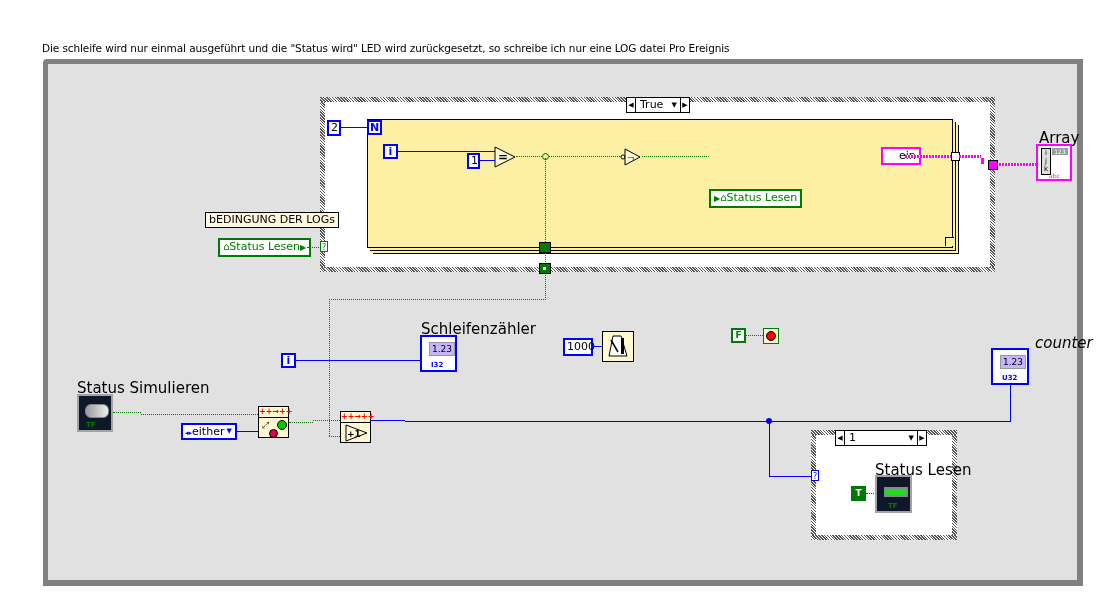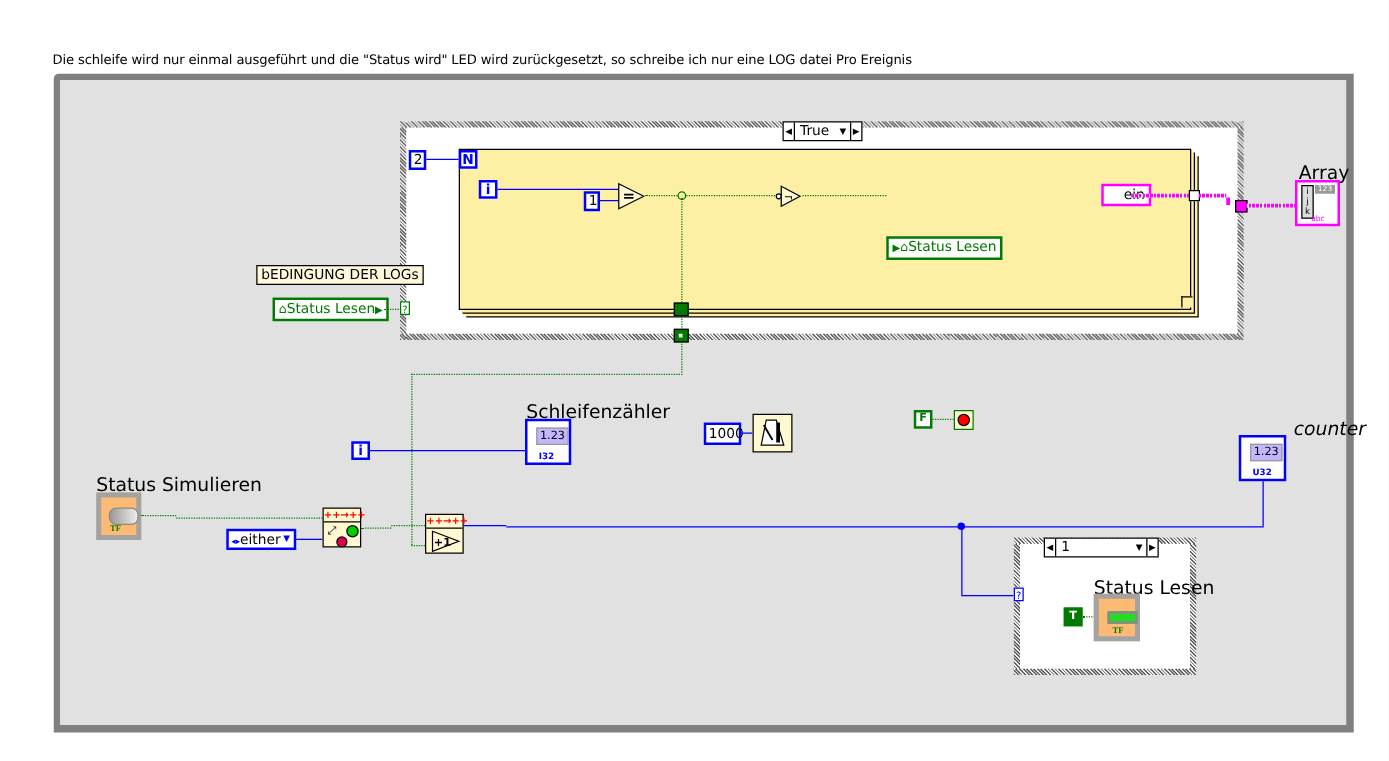--- a/index.html
+++ b/index.html
@@ -24,21 +24,21 @@
     .bool-local { border: 2px solid #007a00; background: #fff; color: #007a00; font-size: 11px; line-height: 14px; padding: 0 3px; white-space: nowrap; }
     .str-const { border: 2px solid #ff00ff; background: #fff; color: #000; font-size: 11px; line-height: 14px; padding: 0 3px; }
     .label { font-size: 15px; white-space: nowrap; }
     .note { background: #fff8dc; border: 1px solid #000; padding: 0 3px; font-size: 11px; line-height: 14px; }
     .wire-blue { background: #0000ff; }
     .wire-green-h { border-top: 1px dotted #007a00; height: 0; }
     .wire-green-v { border-left: 1px dotted #007a00; width: 0; }
     .indicator-num { border: 2px solid #0000ff; background: #fff; box-sizing: border-box; }
     .indicator-num .disp { position: absolute; left: 7px; top: 5px; width: 24px; height: 12px; background: #c4b5fd; border: 1px solid #999; font-size: 9px; line-height: 12px; text-align: center; }
     .indicator-num .type { position: absolute; left: 9px; bottom: 1px; font-size: 7px; color: #0000ff; font-weight: bold; line-height: 7px; }
-    .bool-ctl { border: 4px solid #a3a3a3; background: #fdba74; box-sizing: border-box; font-family: Liberation Serif, serif; }
+    .bool-ctl { border: 2px solid #a3a3a3; background: #0f172a; box-sizing: border-box; }
     .subvi { background: #fff8d0; border: 1px solid #000; box-sizing: border-box; }
     .seq-icons { color: #ff0000; font-size: 8px; font-weight: bold; text-align: center; line-height: 10px; border-bottom: 1px solid #000; }
   </style>
 </head>
 <body>
 
 <div class="abs comment">Die schleife wird nur einmal ausgeführt und die "Status wird" LED wird zurückgesetzt, so schreibe ich nur eine LOG datei Pro Ereignis</div>
 
 <div class="abs while-loop"></div>
 

